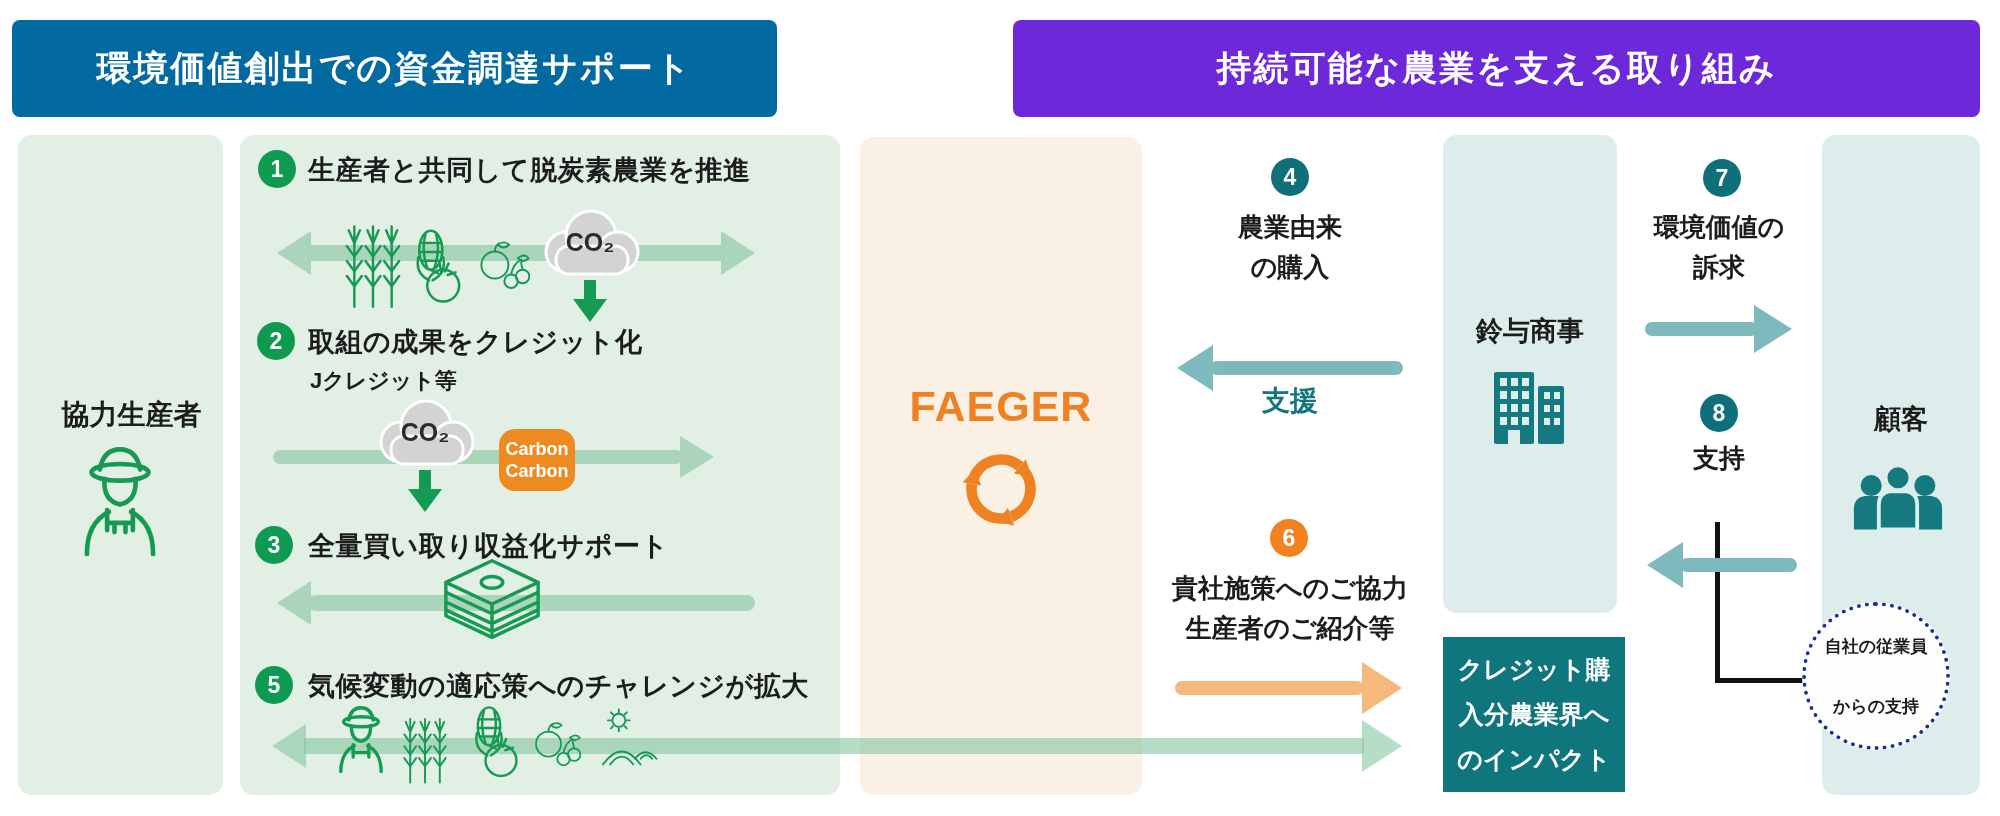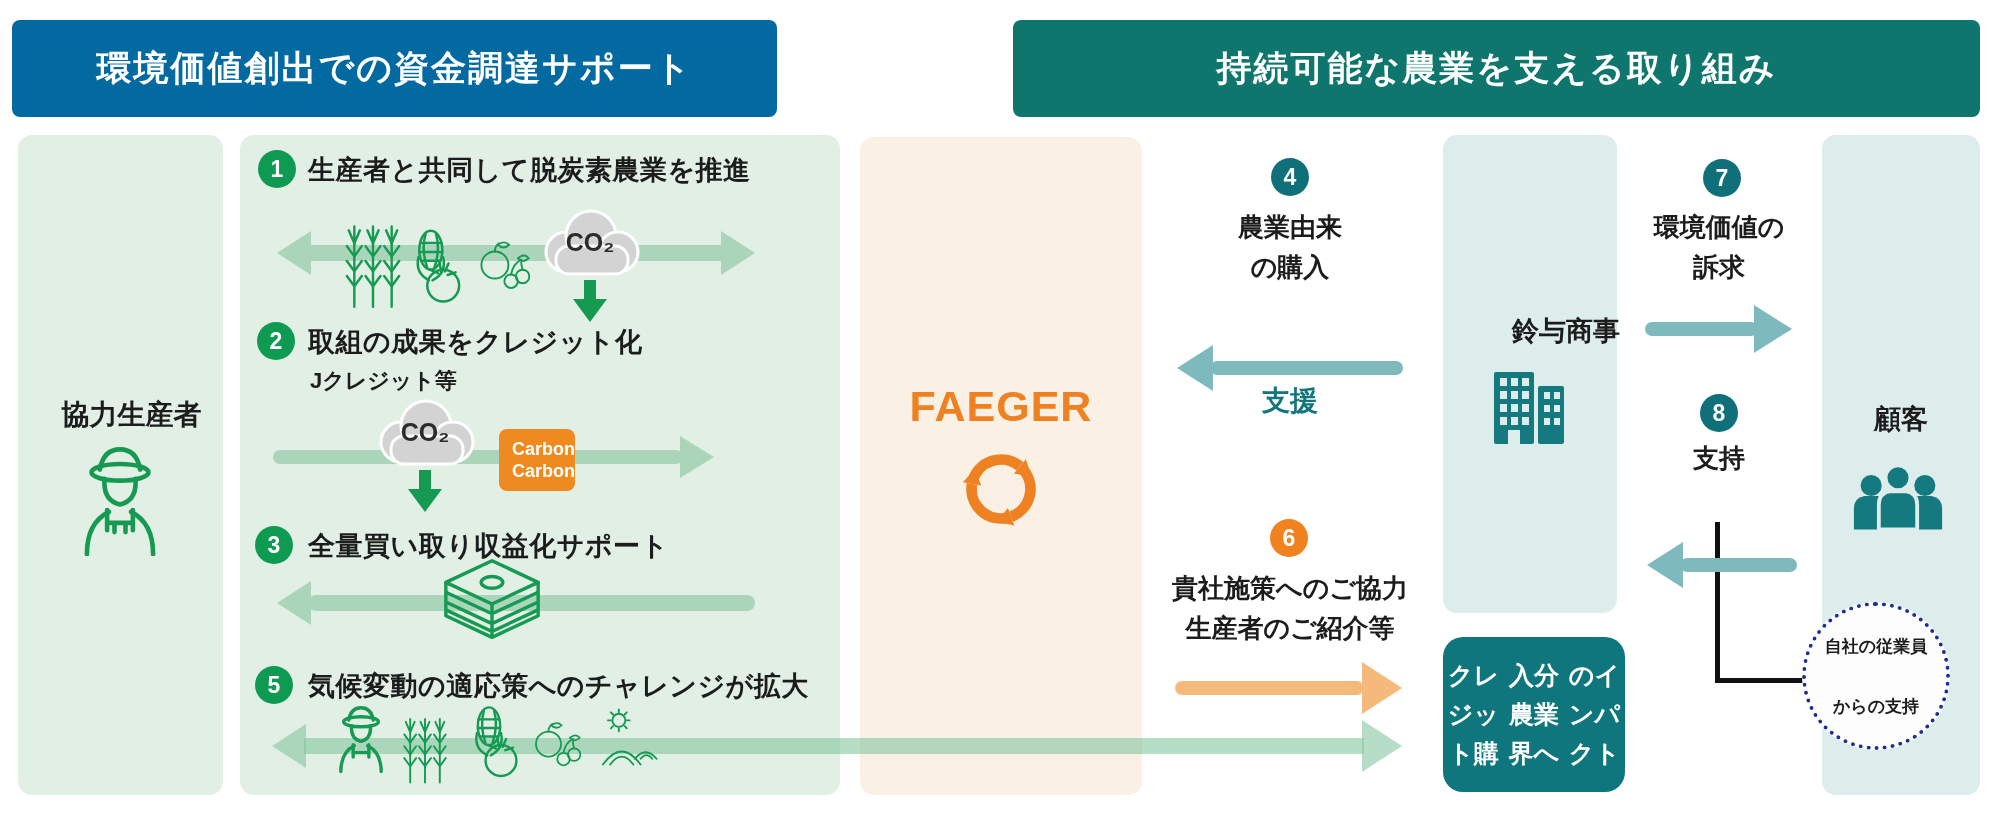--- a/index.html
+++ b/index.html
@@ -20,21 +20,21 @@
   svg{display:block;}
 </style>
 </head>
 <body>
 
 <div id="stage">
 
   <div class="banner" style="left:12px;width:765px;background:#0369a1;">
     <span>環境価値創出での資金調達サポート</span>
   </div>
-  <div class="banner" style="left:1013px;width:967px;background:#0f766e;">
+  <div class="banner" style="left:1013px;width:967px;background:#6d28d9;">
     <span>持続可能な農業を支える取り組み</span>
   </div>
 
   <div class="panel" style="left:18px;top:135px;width:205px;height:660px;background:#e1efe5;"></div>
   <div class="panel" style="left:240px;top:135px;width:600px;height:660px;background:#e1efe5;"></div>
   <div class="panel" style="left:860px;top:137px;width:282px;height:658px;background:#fbf0e4;"></div>
   <div class="panel" style="left:1443px;top:135px;width:174px;height:478px;background:#ddedeb;"></div>
   <div class="panel" style="left:1822px;top:135px;width:158px;height:660px;background:#ddedeb;"></div>
 
   <div class="abs" style="left:18px;top:396px;width:227px;text-align:center;font-size:28px;font-weight:800;">協力生産者</div>
@@ -106,22 +106,22 @@
         <circle cx="57" cy="28" r="25"></circle>
         <circle cx="84" cy="44" r="20"></circle>
       <rect x="22" y="38" width="72" height="28" rx="13"></rect>
     </g>
   </svg>
   <div class="co2txt" style="left:369px;top:418px;width:112px;">CO₂</div>
   <svg class="abs" style="left:406px;top:470px;" width="38" height="42" viewBox="0 0 36 42">
     <path d="M12,0 h12 v19 h11 L18,42 L1,19 h11 z" fill="#169a52"></path>
   </svg>
 
-  <div class="abs" style="left:499px;top:429px;width:76px;height:62px;background:#ee8a1f;border-radius:8px;
-       display:flex;flex-direction:column;align-items:flex-end;justify-content:center;color:#fff;
+  <div class="abs" style="left:499px;top:429px;width:76px;height:62px;background:#ee8a1f;border-radius:16px;
+       display:flex;flex-direction:column;align-items:center;justify-content:center;color:#fff;
        font-size:18px;font-weight:800;line-height:22px;">
     <span>Carbon</span>
     <span>Carbon</span>
   </div>
 
   <div class="ncircle" style="left:255px;top:526px;background:#0e9b51;">3</div>
   <div class="step-title" style="left:308px;top:529px;">全量買い取り収益化サポート</div>
 
   <div class="tri" style="left:277px;top:581px;border-width:22px 34px 22px 0;border-color:transparent #abd5bb transparent transparent;"></div>
   <div class="abody" style="left:308px;top:595px;width:447px;height:16px;background:#abd5bb;"></div>
@@ -207,21 +207,21 @@
 
   <div class="ncircle" style="left:1270px;top:519px;background:#f0831f;">6</div>
   <div class="cblock" style="left:1165px;top:568px;width:250px;">
     <div>貴社施策へのご協力</div>
     <div>生産者のご紹介等</div>
   </div>
 
   <div class="abody" style="left:1175px;top:681px;width:189px;height:14px;background:#f5b97c;"></div>
   <div class="tri" style="left:1362px;top:662px;border-width:26px 0 26px 40px;border-color:transparent transparent transparent #f5b97c;"></div>
 
-  <div class="abs" style="left:1479px;top:313px;width:174px;text-align:center;font-size:27px;font-weight:800;">鈴与商事</div>
+  <div class="abs" style="left:1443px;top:313px;width:174px;text-align:center;font-size:27px;font-weight:800;">鈴与商事</div>
   <svg class="abs" style="left:1492px;top:364px;" width="76" height="80" viewBox="0 0 76 80">
     <g fill="#157a7f">
       <rect x="2" y="8" width="40" height="72" rx="2"></rect>
       <rect x="46" y="22" width="26" height="58" rx="2"></rect>
     </g>
     <g fill="#ddedeb">
       <rect x="8" y="14" width="7" height="8"></rect>
         <rect x="19" y="14" width="7" height="8"></rect>
         <rect x="30" y="14" width="7" height="8"></rect>
       <rect x="8" y="27" width="7" height="8"></rect>
@@ -270,23 +270,23 @@
       <path d="M2,70 V48 q0,-11 11,-13 h14 q11,2 11,13 v22 z"></path>
       <circle cx="76" cy="24" r="11"></circle>
       <path d="M58,70 V48 q0,-11 11,-13 h14 q11,2 11,13 v22 z"></path>
     </g>
     <g fill="#157a7f" stroke="#ddedeb" stroke-width="4">
       <circle cx="48" cy="16" r="13"></circle>
       <path d="M28,70 V44 q0,-12 12,-14 h16 q12,2 12,14 v26 z"></path>
     </g>
   </svg>
 
-  <div class="abs" style="left:1443px;top:637px;width:182px;height:155px;background:#0f767d;border-radius:20px;
-       display:flex;flex-direction:row;align-items:center;justify-content:center;
-       color:#fff;font-size:25px;font-weight:800;line-height:39px;text-align:center;">
+  <div class="abs" style="left:1443px;top:637px;width:182px;height:155px;background:#0f767d;border-radius:0;
+       display:flex;flex-direction:column;align-items:center;justify-content:center;
+       color:#fff;font-size:25px;font-weight:800;line-height:39px;text-align:center;gap:6px;">
     <div>クレジット購</div>
     <div>入分農業界へ</div>
     <div>のインパクト</div>
   </div>
 
   <div class="abs" style="left:1802px;top:602px;width:140px;height:140px;background:#fdfdfd;
        border:4px dotted #1e2f93;border-radius:50%;display:flex;flex-direction:column;
        align-items:center;justify-content:center;font-size:17px;font-weight:800;line-height:25px;text-align:center;gap:35px;">
     <div>自社の従業員</div>
     <div>からの支持</div>

